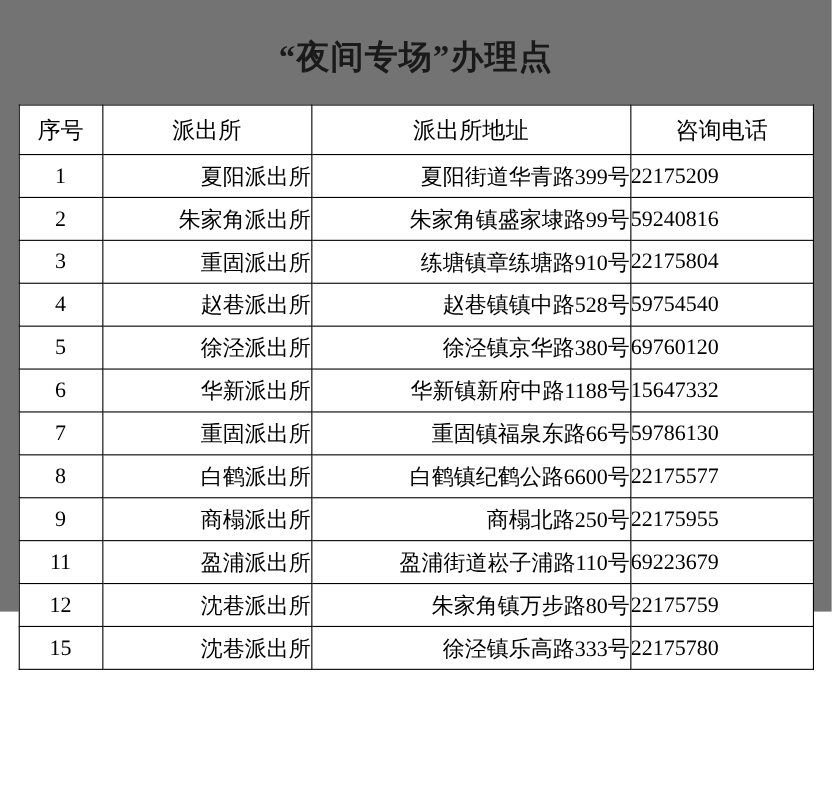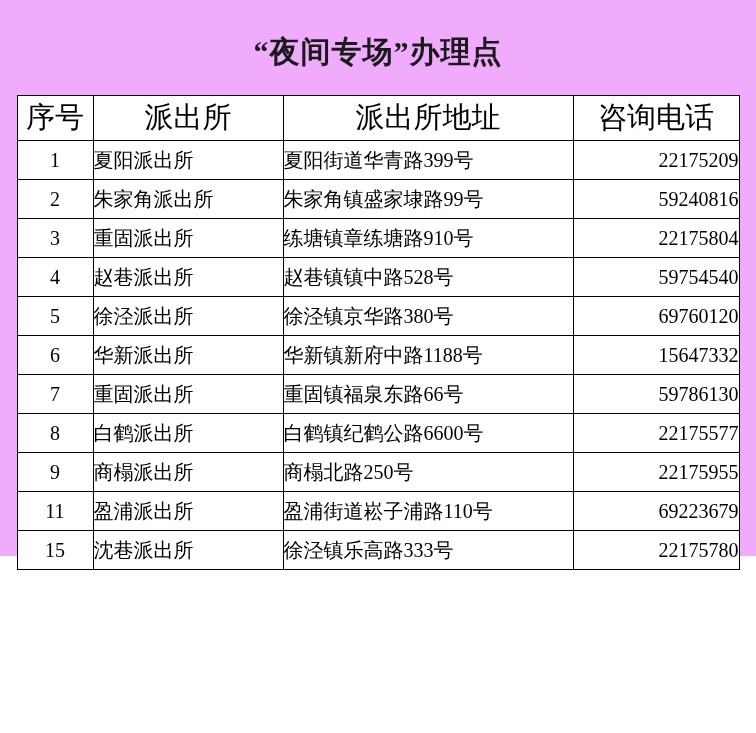--- a/index.html
+++ b/index.html
@@ -11,21 +11,21 @@
     width: 756px;
     height: 733px;
     font-family: "Liberation Serif", "DejaVu Serif", serif;
     color: #000000;
     overflow: hidden;
   }
   .page {
     width: 756px;
     height: 556px;
     position: relative;
-    background: #f0abfc;
+    background: #737373;
     box-sizing: border-box;
   }
   .doc-title {
     text-align: center;
     font-size: 30px;
     font-weight: bold;
     letter-spacing: 1px;
     padding-top: 32px;
     padding-bottom: 22px;
     font-family: "Liberation Serif", "DejaVu Serif", serif;
@@ -46,43 +46,43 @@
     vertical-align: middle;
     font-weight: normal;
     font-size: 20px;
     font-family: "Liberation Serif", "DejaVu Serif", serif;
     color: #000000;
     white-space: nowrap;
     overflow: hidden;
   }
   table.police-table thead th {
     height: 44px;
-    font-size: 29px;
+    font-size: 21px;
     text-align: center;
   }
   col.c-index { width: 76px; }
   col.c-station { width: 190px; }
   col.c-address { width: 290px; }
   col.c-phone { width: 166px; }
 
   td.cell-index {
     text-align: center;
     font-size: 20px;
   }
   td.cell-station {
-    text-align: left;
+    text-align: right;
     font-size: 21px;
   }
   td.cell-address {
-    text-align: left;
+    text-align: right;
     padding-left: 12px;
     font-size: 21px;
   }
   td.cell-phone {
-    text-align: right;
+    text-align: left;
     font-size: 17px;
   }
 </style>
 </head>
 <body>
 
 <div class="page">
   <div class="doc-title">“夜间专场”办理点</div>
 
   <table class="police-table">
@@ -155,20 +155,26 @@
           <td class="cell-address">商榻北路250号</td>
           <td class="cell-phone">22175955</td>
         </tr>
         <tr>
           <td class="cell-index">11</td>
           <td class="cell-station">盈浦派出所</td>
           <td class="cell-address">盈浦街道崧子浦路110号</td>
           <td class="cell-phone">69223679</td>
         </tr>
         <tr>
+          <td class="cell-index">12</td>
+          <td class="cell-station">沈巷派出所</td>
+          <td class="cell-address">朱家角镇万步路80号</td>
+          <td class="cell-phone">22175759</td>
+        </tr>
+        <tr>
           <td class="cell-index">15</td>
           <td class="cell-station">沈巷派出所</td>
           <td class="cell-address">徐泾镇乐高路333号</td>
           <td class="cell-phone">22175780</td>
         </tr>
       </tbody>
   </table>
 </div>
 
 </body></html>

